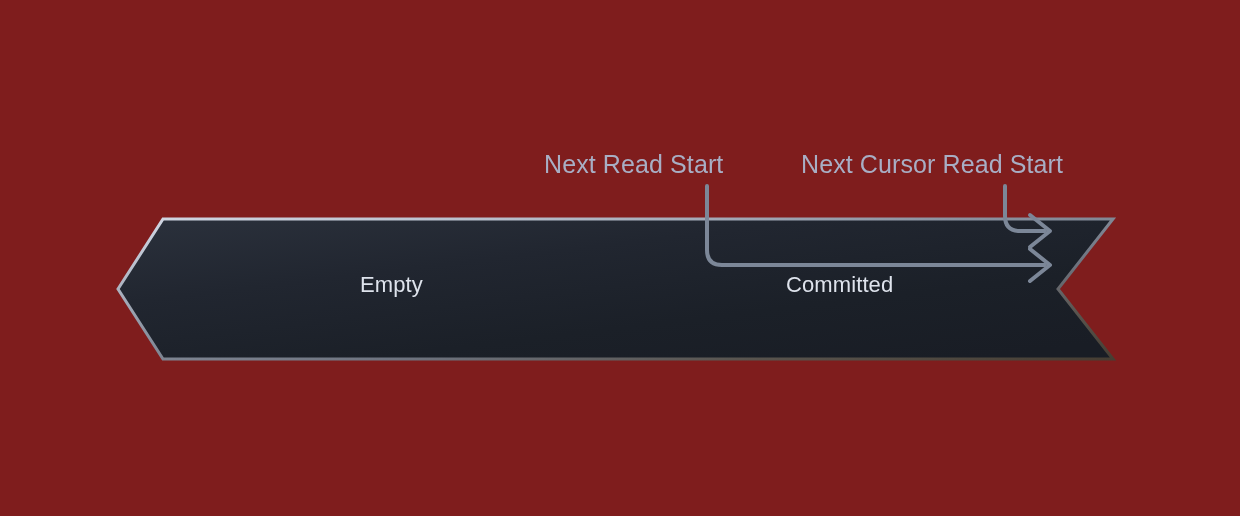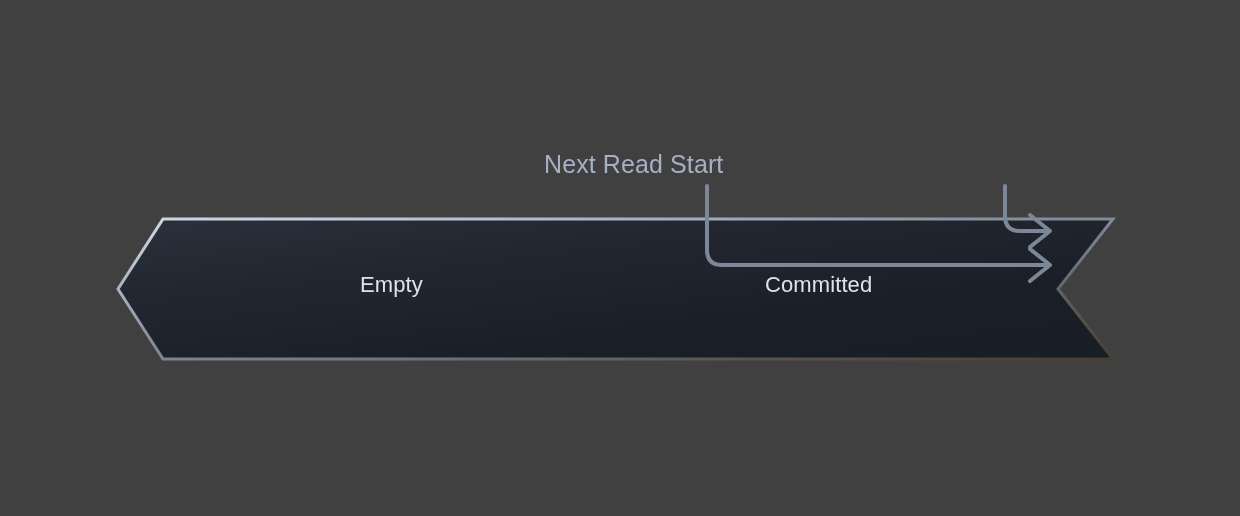--- a/index.html
+++ b/index.html
@@ -4,21 +4,21 @@
 <style>
   html, body {
     margin: 0;
     padding: 0;
     background: #171b23;
   }
   #canvas {
     position: relative;
     width: 1240px;
     height: 516px;
-    background: #404040;
+    background: #7f1d1d;
     overflow: hidden;
     font-family: "Liberation Sans", sans-serif;
   }
   #diagram-svg {
     position: absolute;
     left: 0;
     top: 0;
     width: 1240px;
     height: 516px;
     display: block;
@@ -35,21 +35,21 @@
   }
   .segment-label {
     font-size: 22px;
     color: #dee3ec;
     letter-spacing: 0.1px;
     margin-left: 8px;
   }
   #label-next-read-start { left: 544px; top: 150px; }
   #label-next-cursor-read-start { left: 801px; top: 150px; }
   #label-empty { left: 352px; top: 272px; }
-  #label-committed { left: 757px; top: 272px; }
+  #label-committed { left: 778px; top: 272px; }
 </style>
 </head>
 <body>
 
 <div id="canvas">
 
   <svg id="diagram-svg" viewBox="0 0 1240 516">
     <defs>
       <linearGradient id="borderGrad" x1="0" y1="0" x2="1" y2="1">
         <stop offset="0%" stop-color="#d2d8e4"></stop>
@@ -84,18 +84,19 @@
     </g>
 
     <g fill="none" stroke="#7c8798" stroke-width="4" stroke-linecap="round" stroke-linejoin="round">
       <path d="M 1005 186 L 1005 216 Q 1005 231 1020 231 L 1045 231"></path>
       <path d="M 1030 215 L 1050 231 L 1030 247"></path>
     </g>
   </svg>
 
   <div class="lbl callout-label" id="label-next-read-start">Next Read Start</div>
 
+  <div class="lbl callout-label" id="label-next-cursor-read-start">Next Cursor Read Start</div>
 
   <div class="lbl segment-label" id="label-empty">Empty</div>
 
   <div class="lbl segment-label" id="label-committed">Committed</div>
 
 </div>
 
 </body></html>

